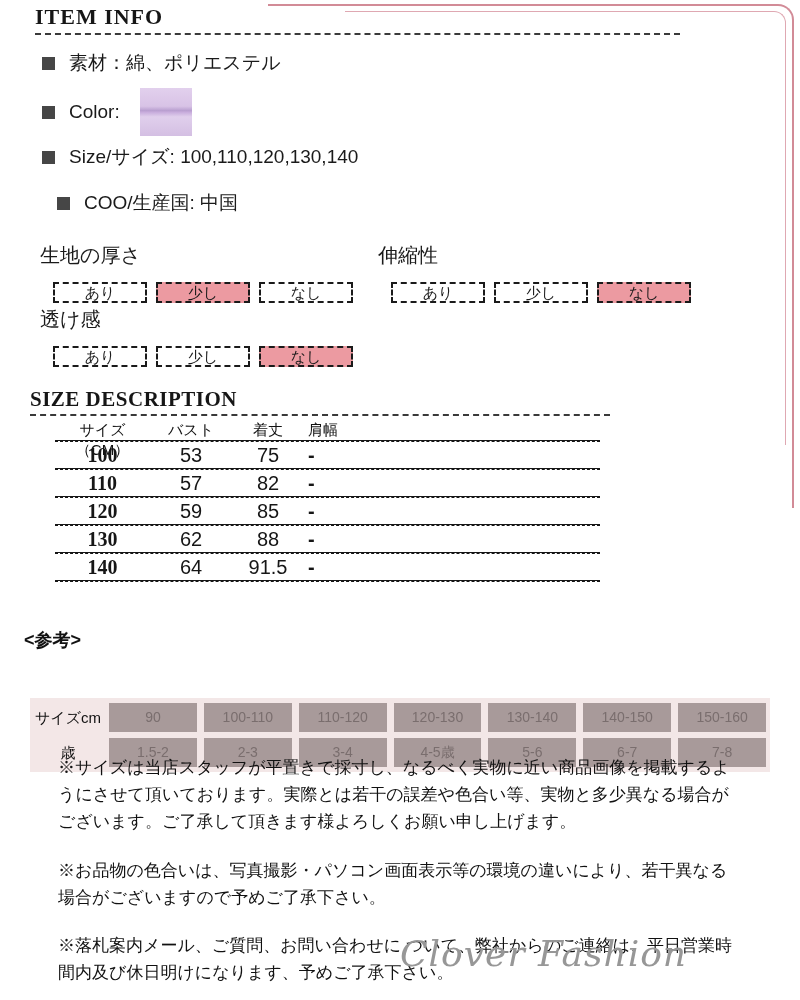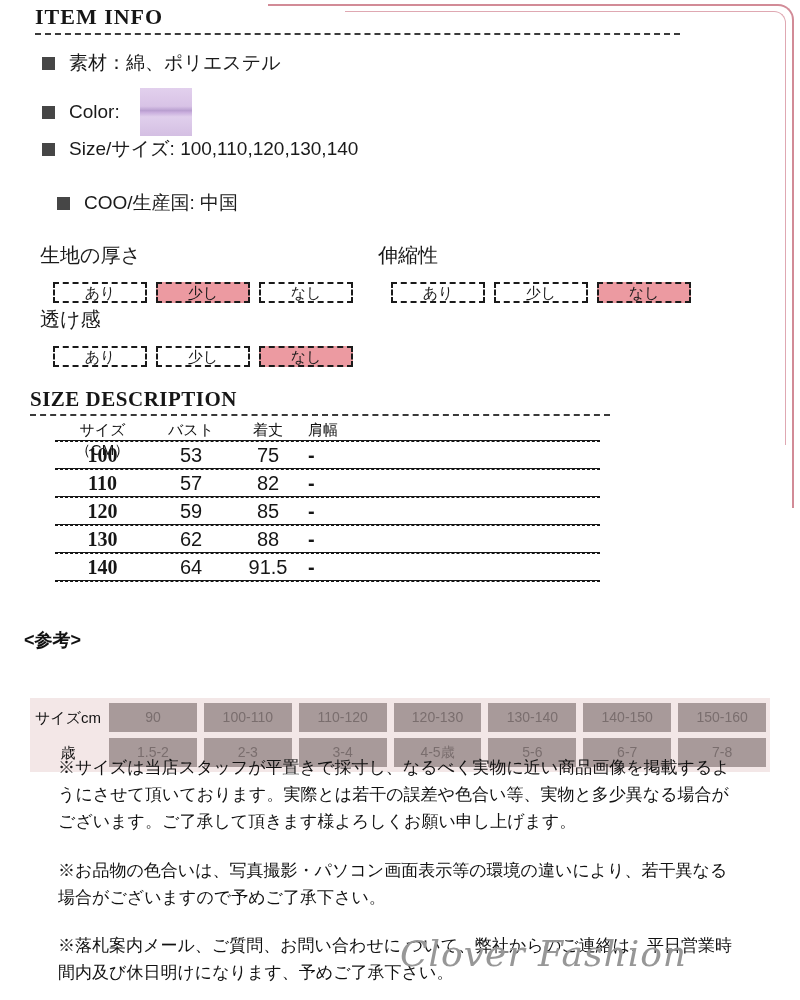--- a/index.html
+++ b/index.html
@@ -23,21 +23,21 @@
   }
   .item-info-title {
     position:absolute; left:35px; top:4px;
     font-family:"Liberation Serif", serif; font-weight:bold; font-size:22px;
     letter-spacing:1px; color:#161616;
   }
   .title-dash { position:absolute; left:35px; top:33px; width:645px; border-bottom:2px dashed #3a3a3a; }
 
   .bullet { position:absolute; left:42px; display:flex; align-items:center; gap:14px; font-size:19px; color:#1a1a1a; }
   .bullet .sq { width:13px; height:13px; background:#464646; flex:0 0 auto; }
-  .b1 { top:50px; } .b2 { top:88px; } .b3 { top:136px; } .b4 { top:190px;margin-left:15px; }
+  .b1 { top:50px; } .b2 { top:88px; } .b3 { top:144px; } .b4 { top:190px;margin-left:15px; }
   .swatch {
     width:52px; height:48px; margin-left:6px;
     background:linear-gradient(180deg,#e2d0ed 0%,#d8c3e6 38%,#b99fd0 47%,#c9aedd 51%,#e0cfec 60%,#d4bfe3 100%);
   }
 
   .attr-label { position:absolute; font-size:20px; color:#1a1a1a; }
   .al-thickness { left:40px; top:242px; }
   .al-stretch  { left:378px; top:242px; }
   .al-sheer    { left:40px; top:306px; }
   .opt {

